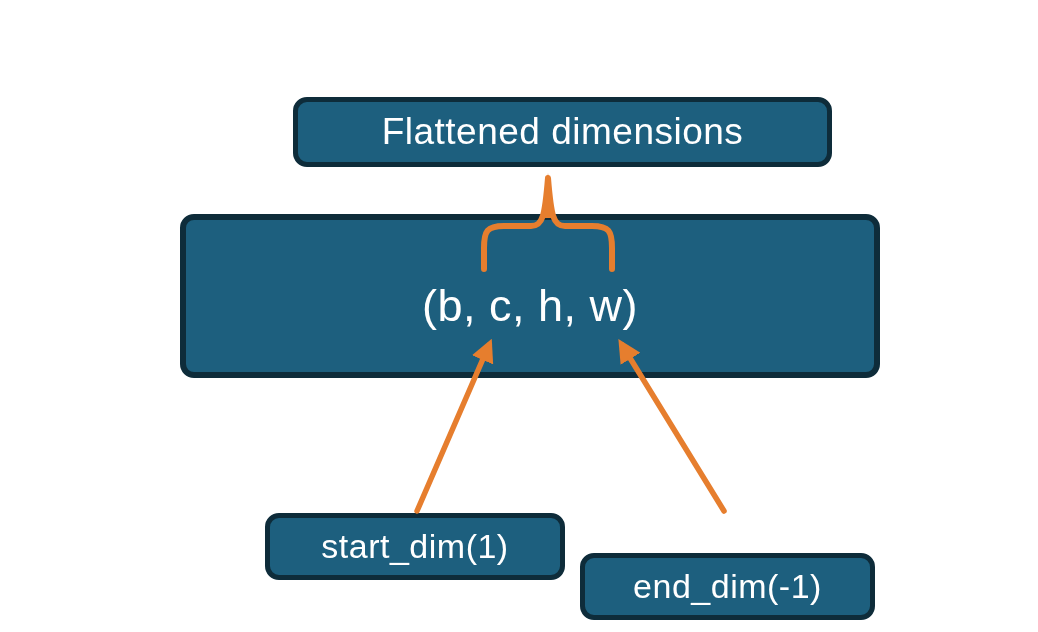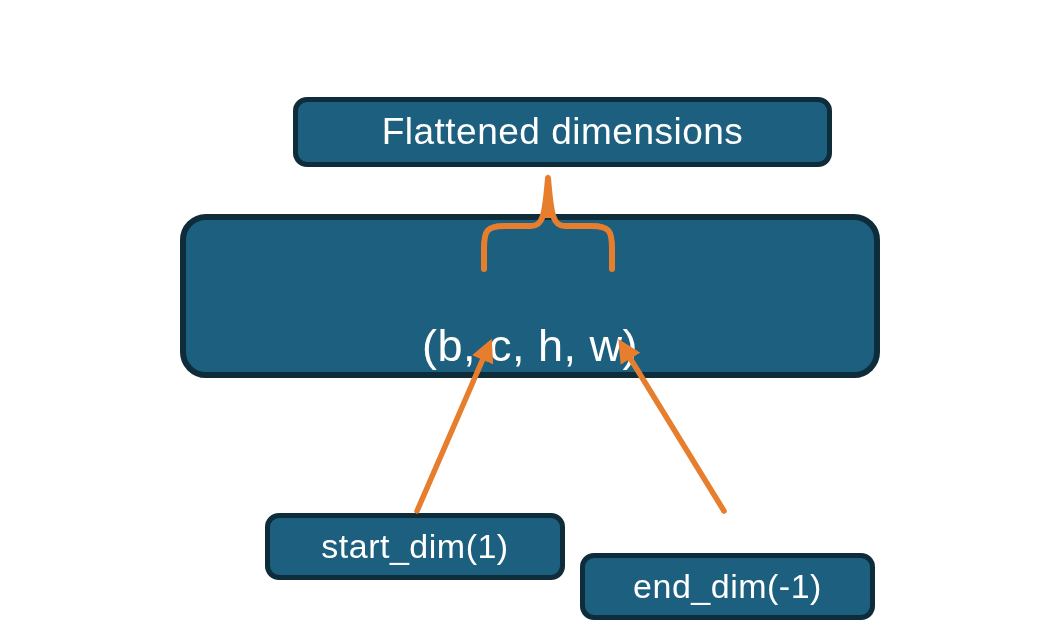--- a/index.html
+++ b/index.html
@@ -23,21 +23,21 @@
     background: var(--box-fill);
     border: 5px solid var(--box-border);
     border-radius: 14px;
     color: var(--text);
     display: flex; align-items: center; justify-content: center;
     text-align: center;
     letter-spacing: 0.5px;
   }
   .box-top  { left: 293px; top:  97px; width: 539px; height: 70px;  font-size: 37px; }
   .box-mid  { left: 180px; top: 214px; width: 700px; height: 164px; font-size: 45px;
-              border-radius: 26px; border-width: 6px; padding-top: 20px; align-items: flex-end; }
+              border-radius: 14px; border-width: 6px; padding-top: 20px; }
   .box-bl   { left: 265px; top: 513px; width: 300px; height: 67px;  font-size: 34px; }
   .box-br   { left: 580px; top: 513px; width: 295px; height: 67px;  font-size: 34px; margin-top: 40px; }
   .connector-layer {
     position: absolute; left: 0; top: 0;
     width: 1038px; height: 632px;
     pointer-events: none;
   }
   .orange-stroke { stroke: var(--arrow); stroke-width: 6; fill: none;
                    stroke-linecap: round; stroke-linejoin: round; }
   .arrow-line { stroke: var(--arrow); stroke-width: 5.5; fill: none; stroke-linecap: round; }

